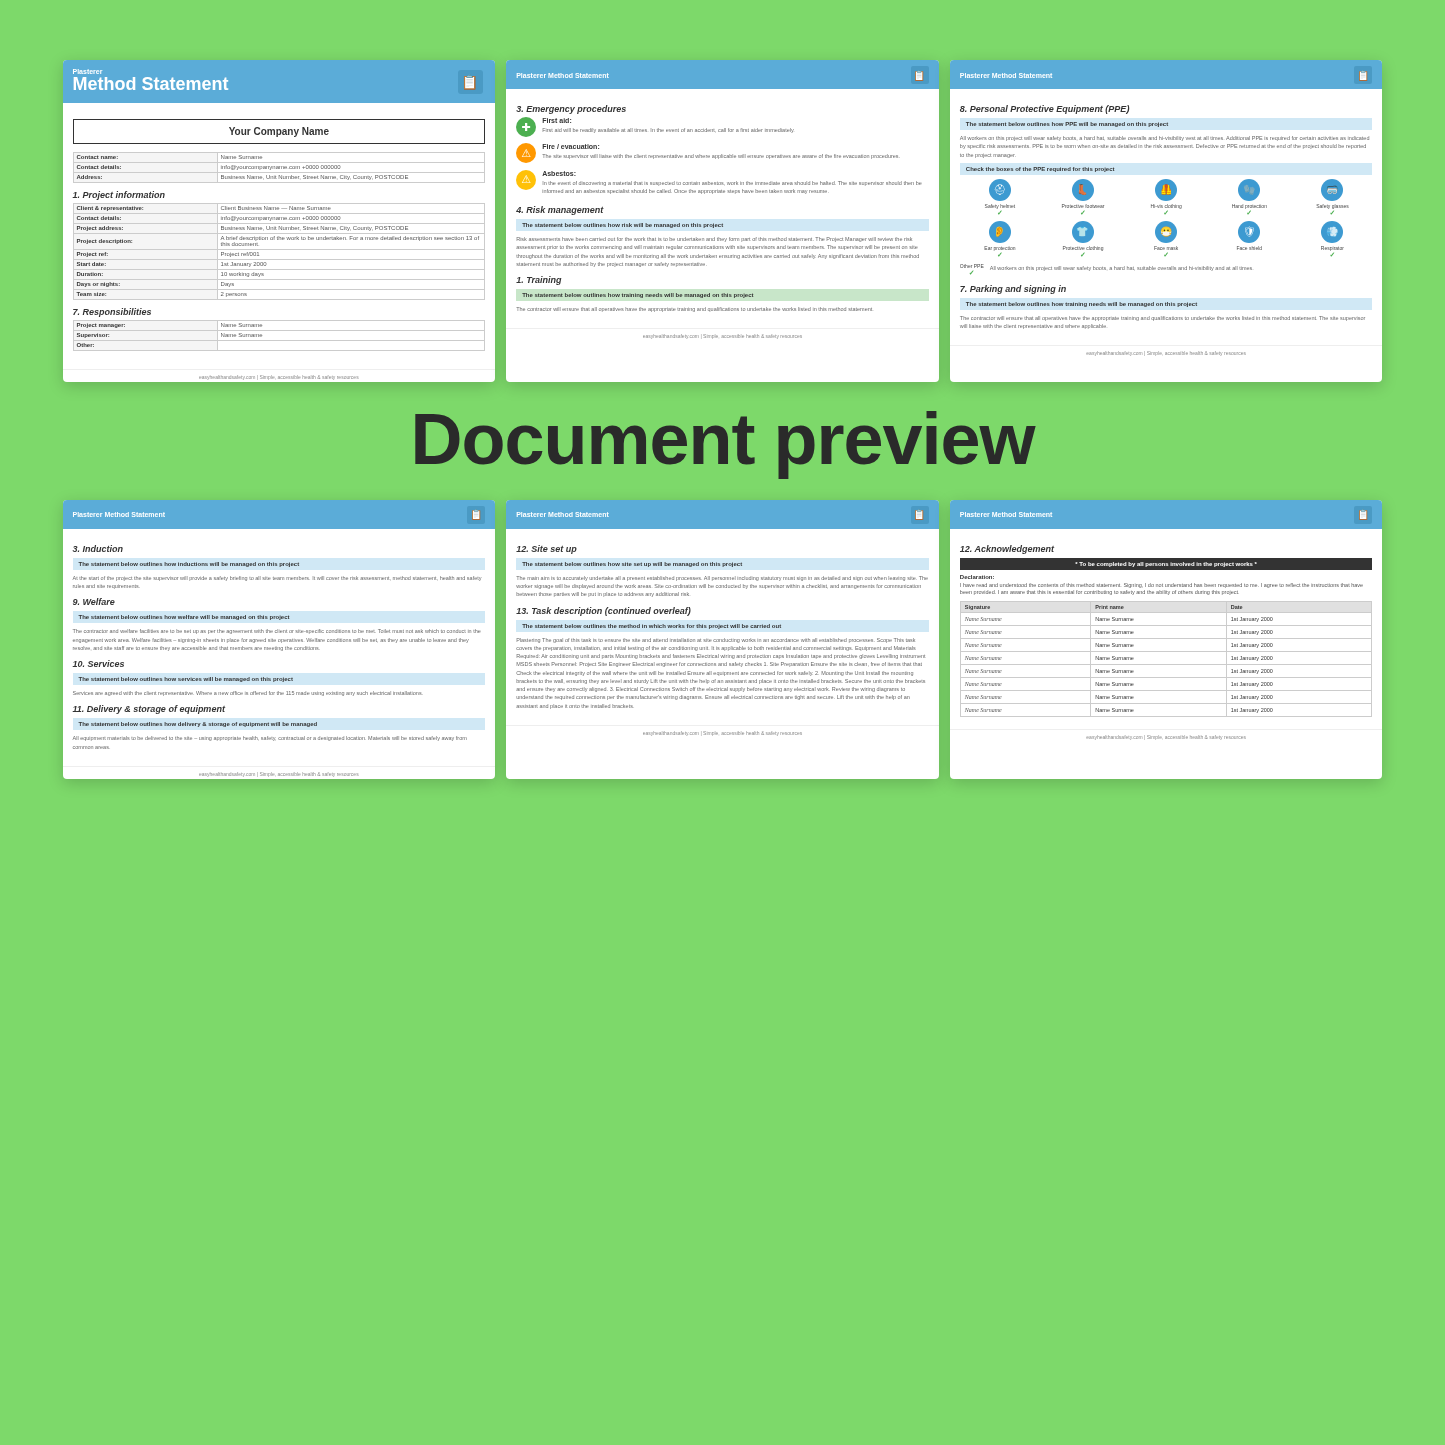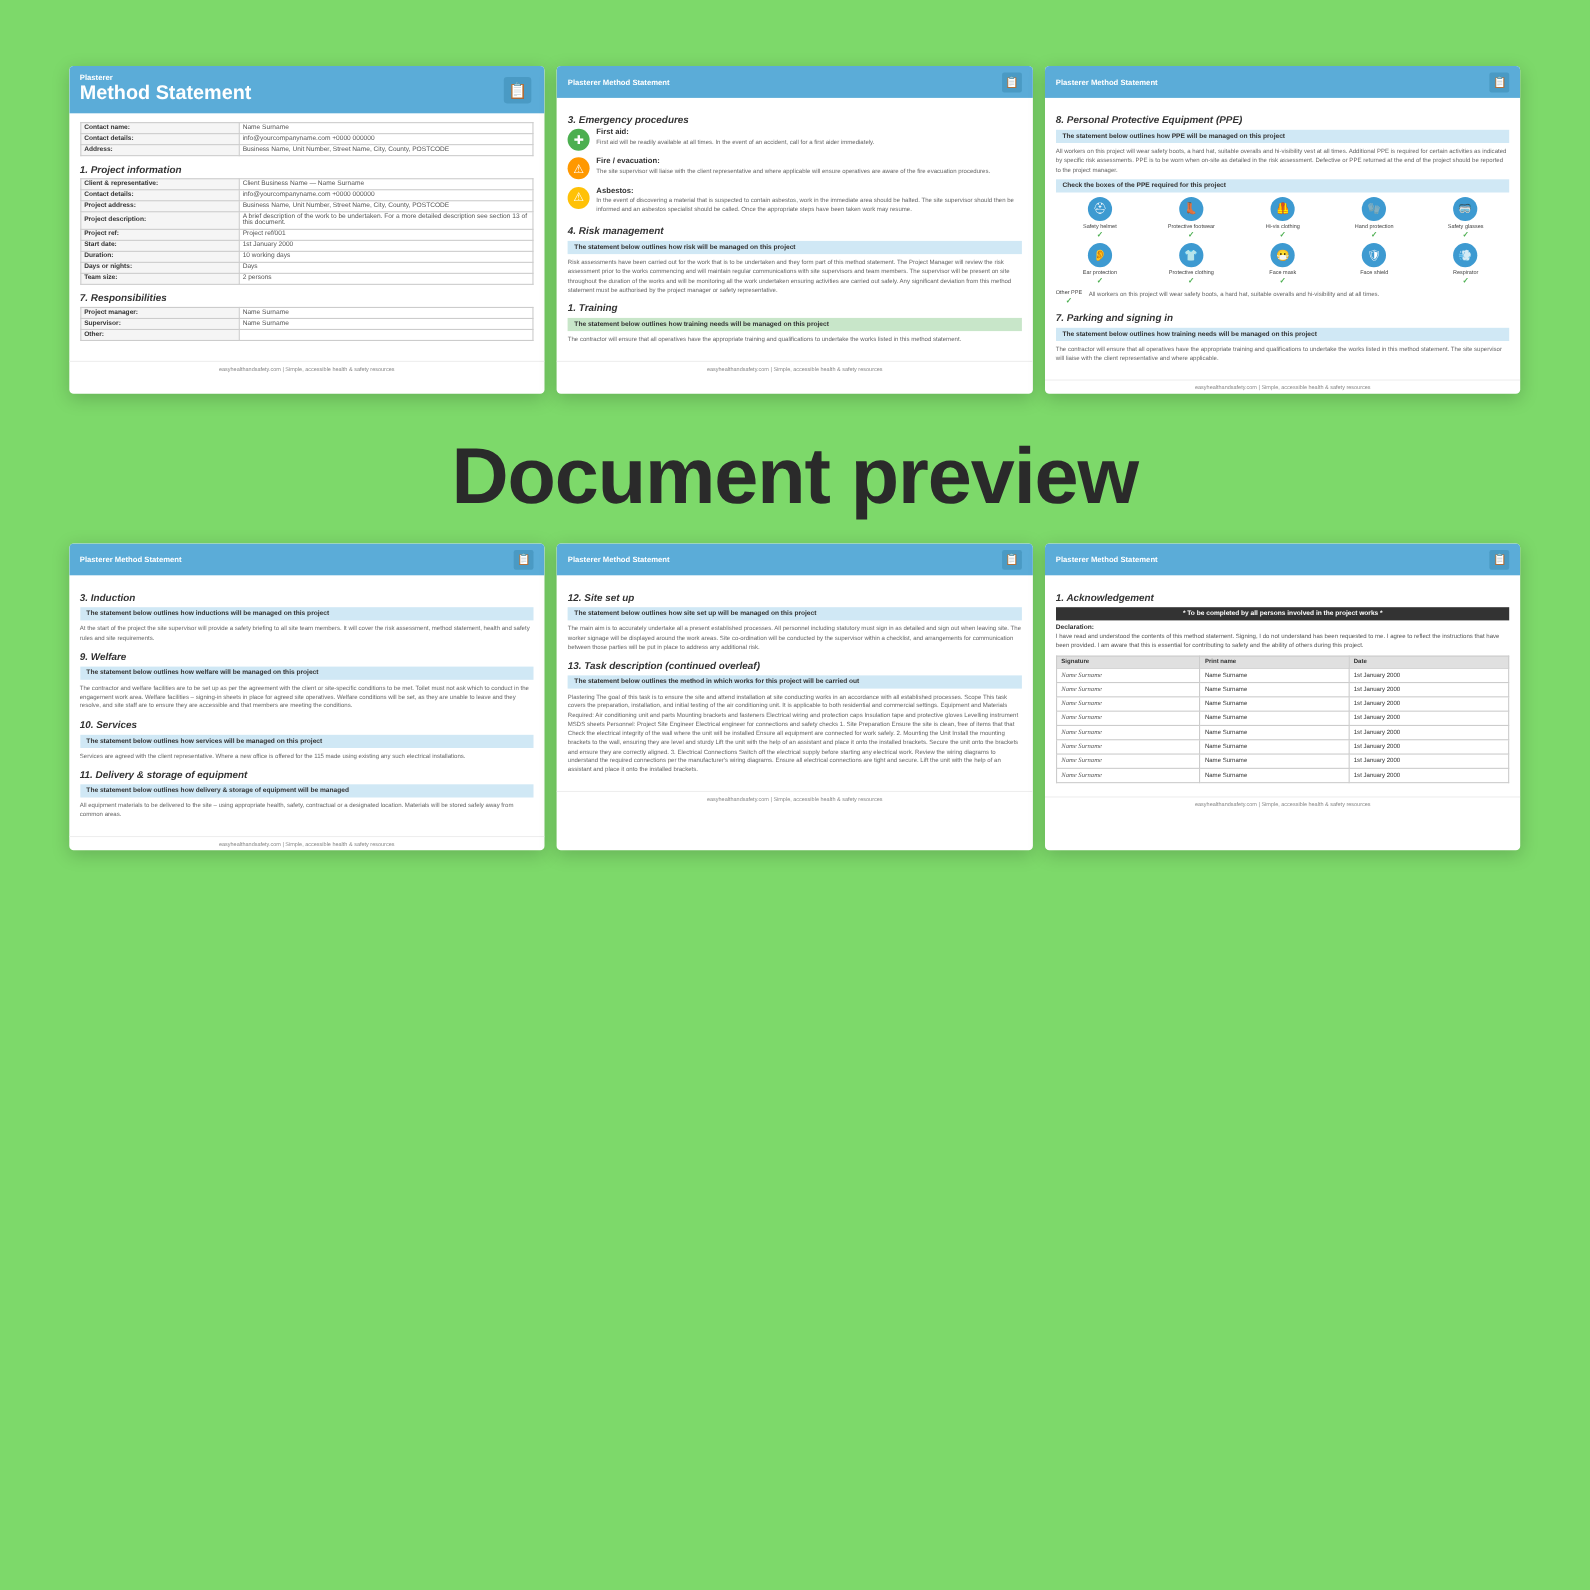--- a/index.html
+++ b/index.html
@@ -13,21 +13,21 @@
       align-items: center;
       padding: 60px 40px 40px;
     }
 
     .pages-grid {
       display: grid;
       grid-template-columns: repeat(3, 1fr);
       gap: 11px;
       width: 100%;
       max-width: 1320px;
-      margin-bottom: 24px;
+      margin-bottom: 6px;
     }
 
     .page-card {
       background: #fff;
       border-radius: 4px;
       box-shadow: 0 4px 16px rgba(0,0,0,0.18);
       overflow: hidden;
       padding: 0;
       position: relative;
       font-size: 7px;
@@ -283,20 +283,21 @@
 
 <div class="pages-grid">
 
   <div class="page-card">
     <div class="p1-title-block">
       <div class="p1-title-top">Plasterer</div>
       <div class="p1-title-main">Method Statement</div>
       <div style="position:absolute;top:10px;right:12px;background:#4a9ac4;border-radius:3px;padding:4px;color:#fff;font-size:14px;">📋</div>
     </div>
     <div class="page-body">
+      <div class="company-name-box">Your Company Name</div>
       <table class="info-table">
         <tbody>
             <tr>
               <td>Contact name:</td>
               <td>Name Surname</td>
             </tr>
         <tr>
               <td>Contact details:</td>
               <td>info@yourcompanyname.com  +0000 000000</td>
             </tr>
@@ -576,21 +577,21 @@
     </div>
     <div class="footer-text">easyhealthandsafety.com | Simple, accessible health &amp; safety resources</div>
   </div>
 
   <div class="page-card">
     <div class="page-header-band">
       <span class="doc-title-small">Plasterer Method Statement</span>
       <div class="icon-area">📋</div>
     </div>
     <div class="page-body">
-      <div class="section-heading">1. Acknowledgement</div>
+      <div class="section-heading">12. Acknowledgement</div>
       <div class="dark-banner">* To be completed by all persons involved in the project works *</div>
 
       <div style="margin: 4px 0;">
         <div style="font-size:6px;font-weight:bold;margin-bottom:2px;">Declaration:</div>
         <div class="declaration-text">I have read and understood the contents of this method statement. Signing, I do not understand has been requested to me. I agree to reflect the instructions that have been provided. I am aware that this is essential for contributing to safety and the ability of others during this project.</div>
       </div>
 
       <table class="sig-table">
         <thead>
           <tr>

